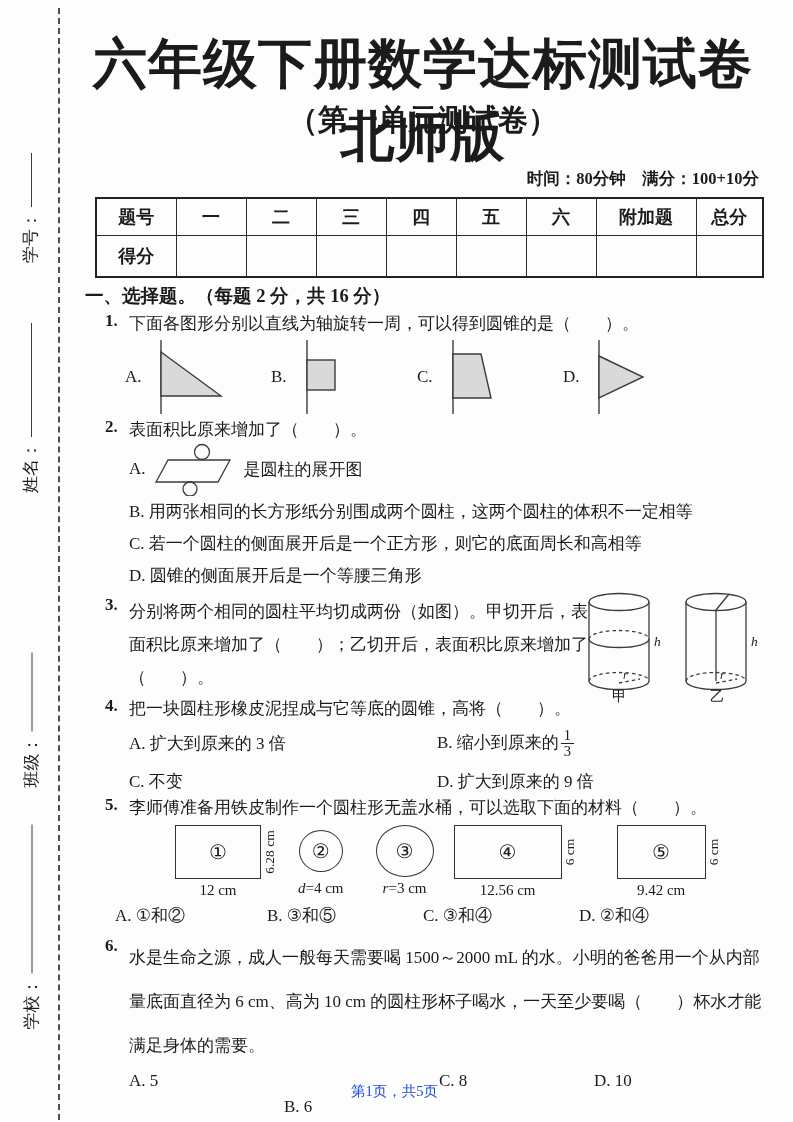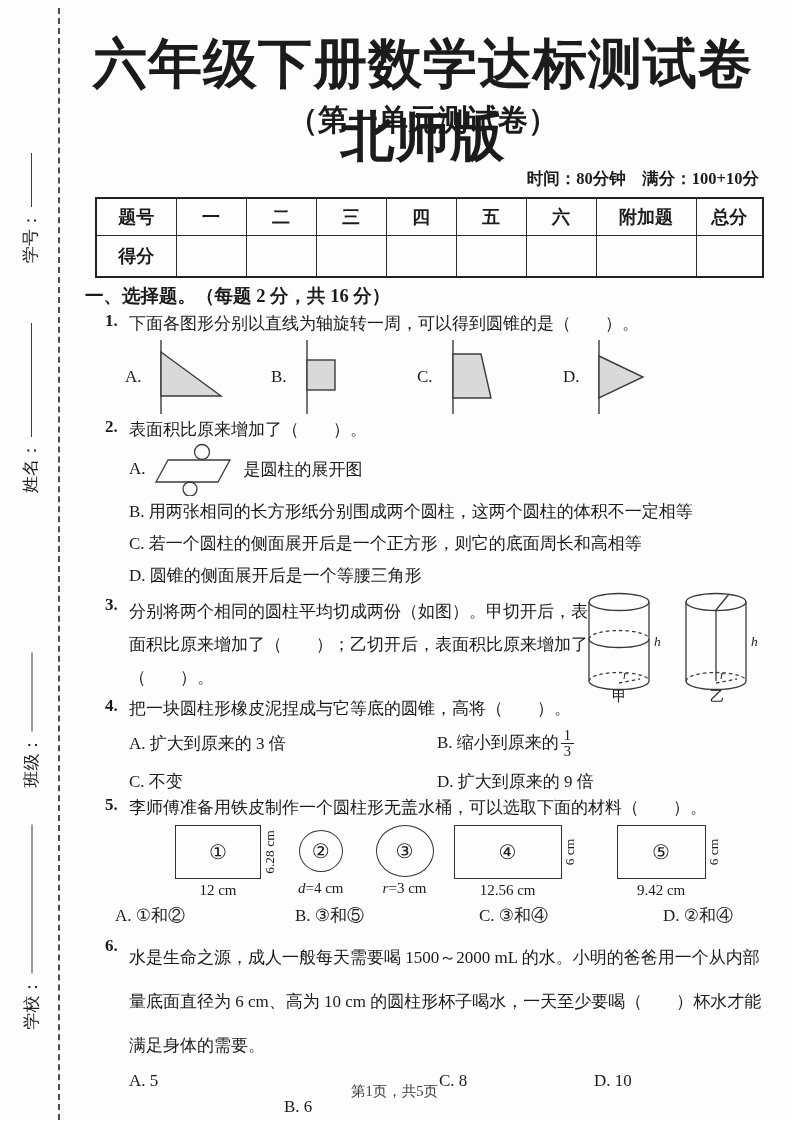--- a/index.html
+++ b/index.html
@@ -72,31 +72,31 @@
   
   .q5figs { display:flex; align-items:flex-start; margin:4px 0 0 90px; }
   .fg { text-align:center; }
   .fg-top { display:flex; align-items:center; justify-content:center; }
   .rbox { border:1.7px solid #333; height:52px; display:flex; align-items:center; justify-content:center; font-size:20px; }
   .vlabel { width:17px; height:52px; position:relative; }
   .vlabel span { position:absolute; left:50%; top:50%; transform:translate(-50%,-50%) rotate(-90deg);
     white-space:nowrap; font-size:13.5px; }
   .cbox { border:1.6px solid #333; border-radius:50%; display:flex; align-items:center; justify-content:center; font-size:20px; }
   .dim { font-size:15px; margin-top:3px; white-space:nowrap; }
-  .q5opts { display:flex; margin:5px 0 0 30px; height:26px;gap:28px; }
+  .q5opts { display:flex; margin:5px 0 0 30px; height:26px; }
   .q5opts span:nth-child(1){ width:152px; } .q5opts span:nth-child(2){ width:156px; }
   .q5opts span:nth-child(3){ width:156px; }
 
   
   .q6 .qtext { line-height:44px; }
   .q6opts { display:flex; margin:3px 0 0 44px; height:26px; }
   .q6opts span:nth-child(1){ width:155px; } .q6opts span:nth-child(2){ width:155px;margin-top:26px; }
   .q6opts span:nth-child(3){ width:155px; }
 
-  .footer { position:absolute; left:0; right:4px; top:1082px; text-align:center; font-size:14.5px; color:#404040; }
+  .footer { position:absolute; left:0; right:4px; top:1082px; text-align:center; font-size:14.5px; color:#1d4ed8; }
   i.var { font-style:italic; }
 </style>
 </head>
 <body>
 
 <div class="page">
 
   <div class="dash-line"></div>
 
   <div class="side-field" id="sf0">

